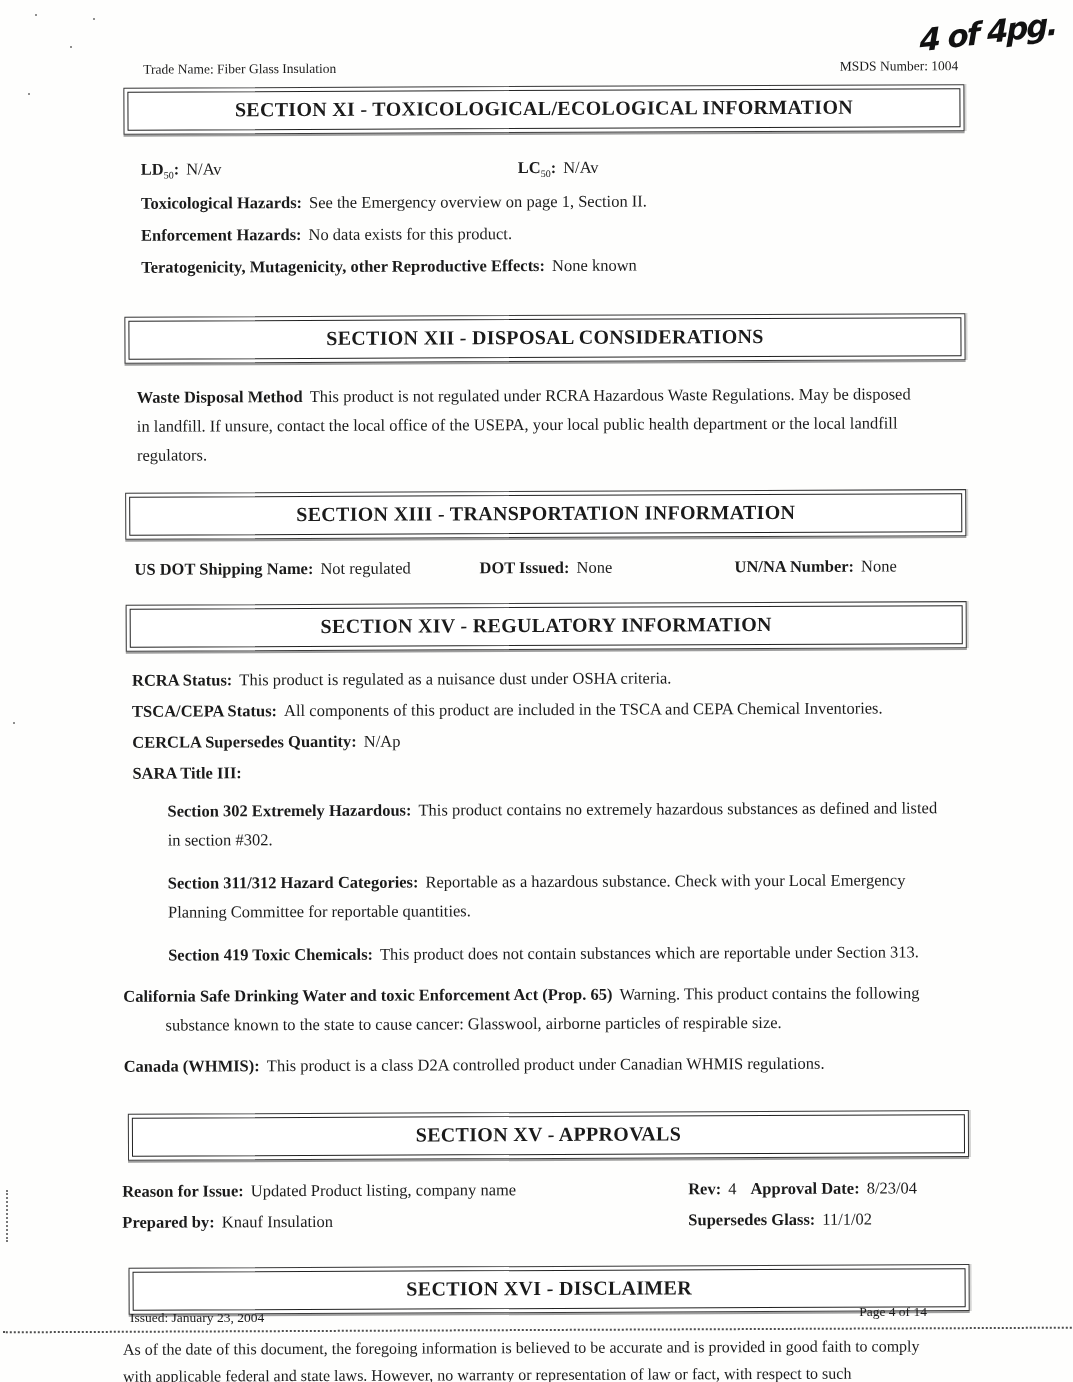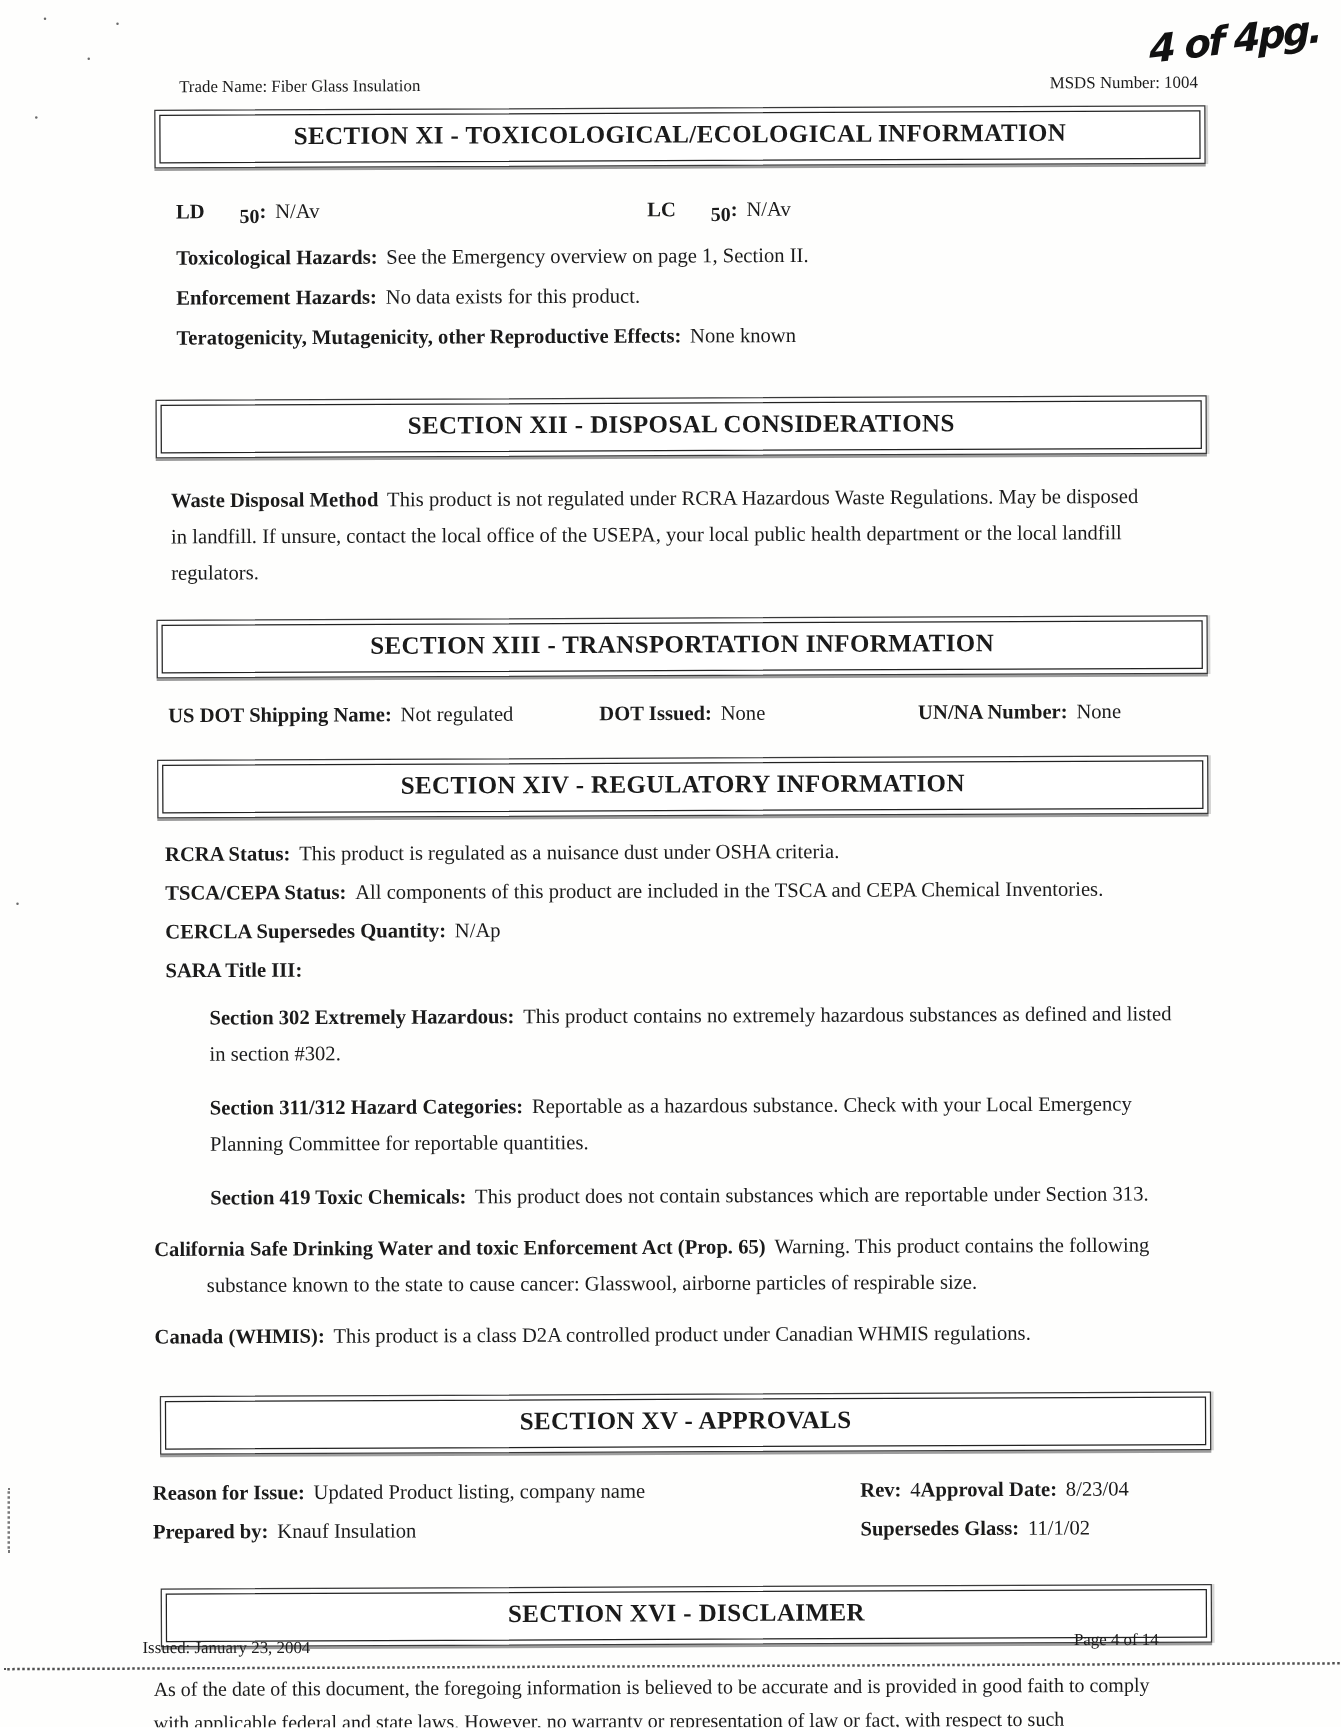--- a/index.html
+++ b/index.html
@@ -54,21 +54,21 @@
     letter-spacing: 0.3px;
   }
   .kv { margin: 0; font-size: 16.5px; line-height: 19px; }
   .k { font-weight: bold; }
   .v { margin-left: 7px; }
   
   .blk-xi { padding: 25px 120px 0 143px; }
   .blk-xi p { margin: 0 0 13px; }
   .ld-row { display: flex; margin: 0 0 13px; font-size: 16.5px; }
   .ld-pair { width: 377px; }
-  sub.s50 { font-size: 16px; font-weight: bold; vertical-align: -4px; letter-spacing: 0; margin-left: 28px; }
+  sub.s50 { font-size: 10px; font-weight: normal; vertical-align: -4px; letter-spacing: 0; }
   
   .gap-xii { height: 27px; }
   .blk-xii { padding: 19px 150px 0 138px; }
   .para { font-size: 16.5px; line-height: 29px; margin: 0; }
   
   .gap-xiii { height: 23px; }
   .blk-xiii { padding: 20px 110px 0 135px; }
   .dot-row { display: flex; font-size: 16.5px; }
   .dot-col1 { width: 345px; }
   .dot-col2 { width: 255px; }
@@ -76,31 +76,31 @@
   .gap-xiv { height: 25px; }
   .blk-xiv { padding: 19px 128px 0 132px; }
   .blk-xiv .kv { margin-bottom: 12px; }
   .sara-sub { padding-left: 35px; margin: 14px 0 10px; }
   .hang { padding-left: 42px; text-indent: -42px; margin-left: -10px; margin-top: 12px; margin-bottom: 11px; }
   
   .gap-xv { height: 22px; }
   .approvals { display: flex; padding: 21px 108px 0 120px; }
   .approvals .col-l { width: 566px; }
   .approvals .kv { margin-bottom: 12px; font-size: 16.5px; }
-  .rev-pair .k2 { font-weight: bold; }
+  .rev-pair .k2 { font-weight: bold; margin-left: 14px; }
   
   .gap-xvi { height: 24px; }
   .dotted-line {
     border-top: 2px dotted #4f4f4f;
     width: 100%;
     margin: 16px 0 0;
   }
   .blk-xvi { padding: 3px 150px 0 120px; }
   .blk-xvi .para { line-height: 27px; font-size: 16px; }
-  .footer-issued { position: absolute; left: 114px; bottom: 56px; font-size: 13.5px; }
+  .footer-issued { position: absolute; left: 130px; bottom: 56px; font-size: 13.5px; }
   .footer-page { position: absolute; right: 146px; bottom: 62px; font-size: 13.5px; }
   
   .speck { position: absolute; background: #6a6a6a; border-radius: 50%; }
   .sp1 { left: 35px; top: 14px; width: 2px; height: 2px; }
   .sp2 { left: 93px; top: 18px; width: 2px; height: 2px; }
   .sp3 { left: 70px; top: 46px; width: 2px; height: 2px; }
   .sp4 { left: 28px; top: 93px; width: 2px; height: 2px; }
   .sp5 { left: 13px; top: 722px; width: 2px; height: 2px; }
   .edge-marks {
     position: absolute; left: 6px; top: 1190px; height: 52px; width: 0;

